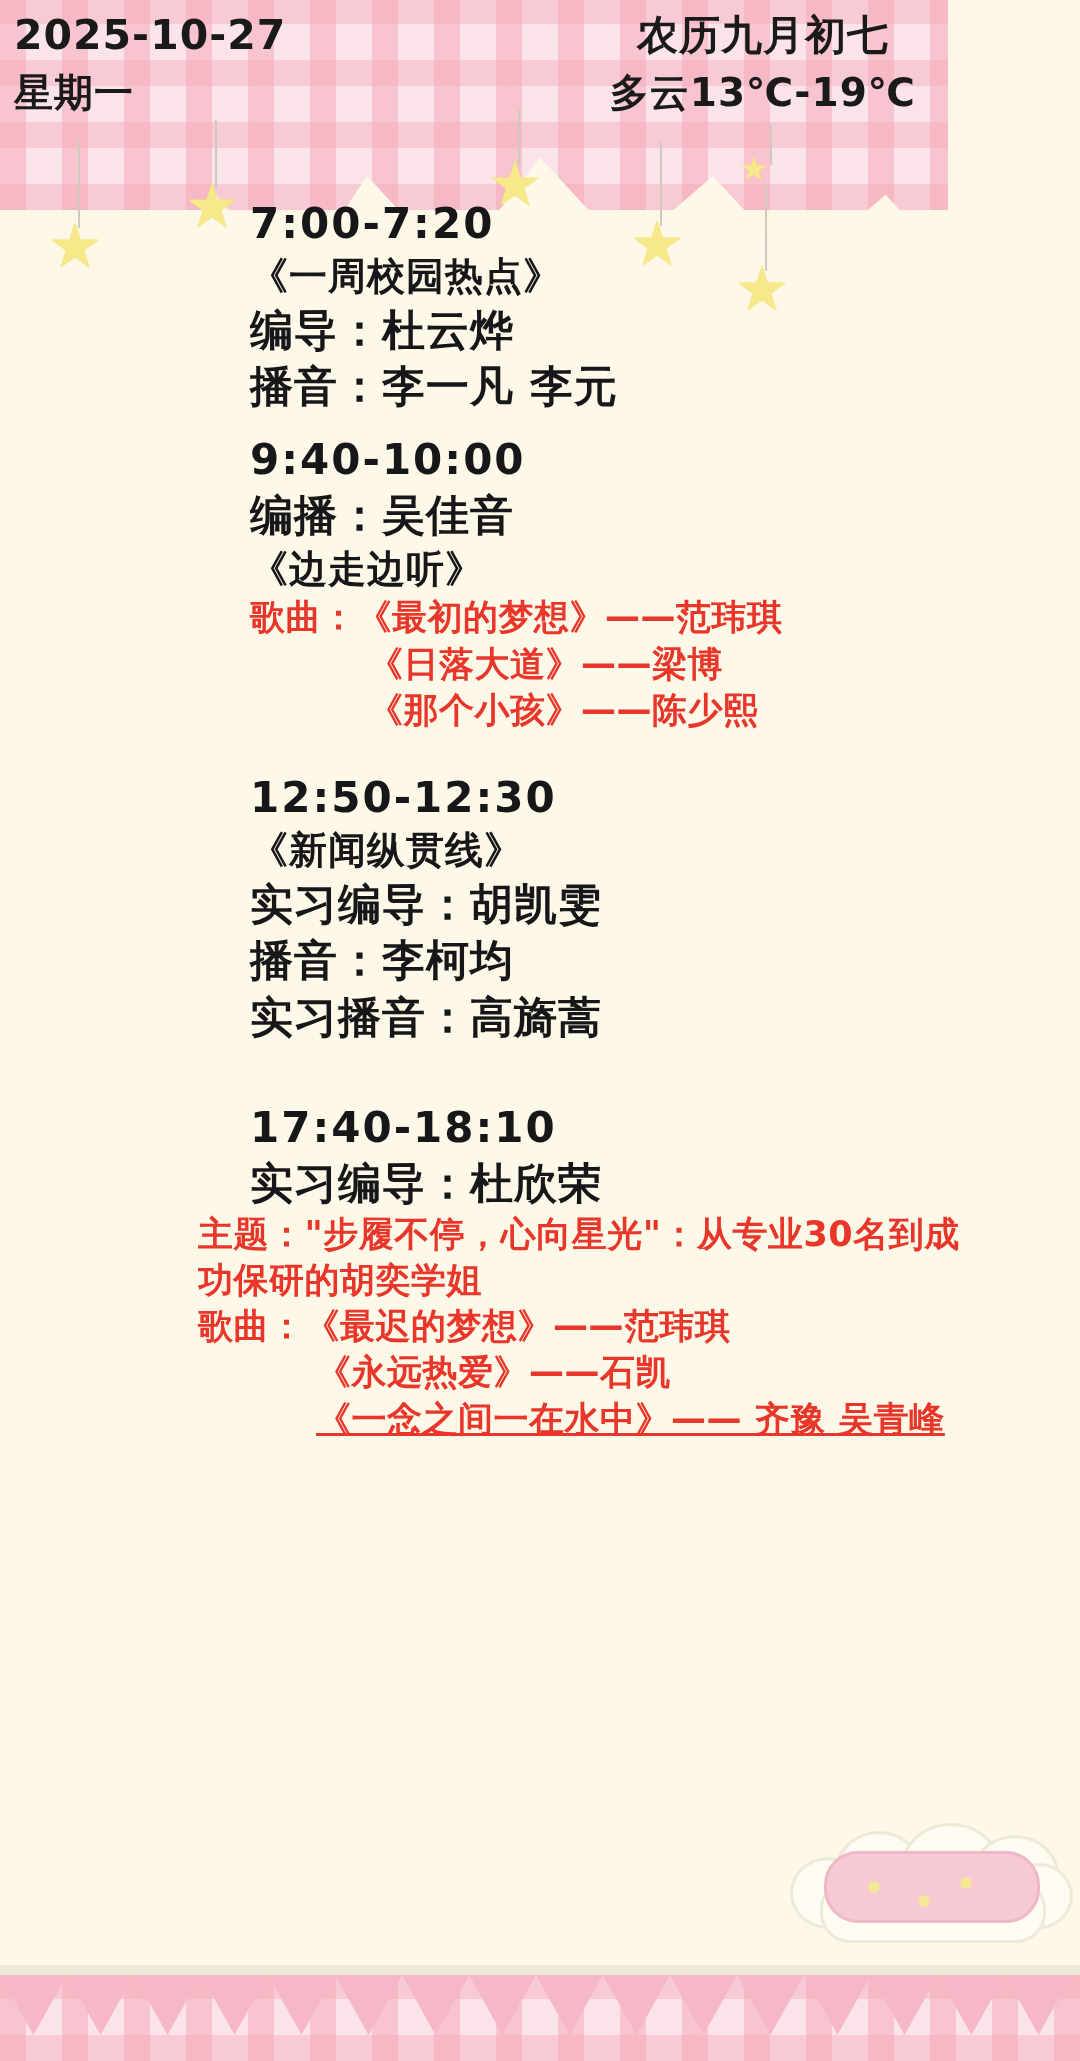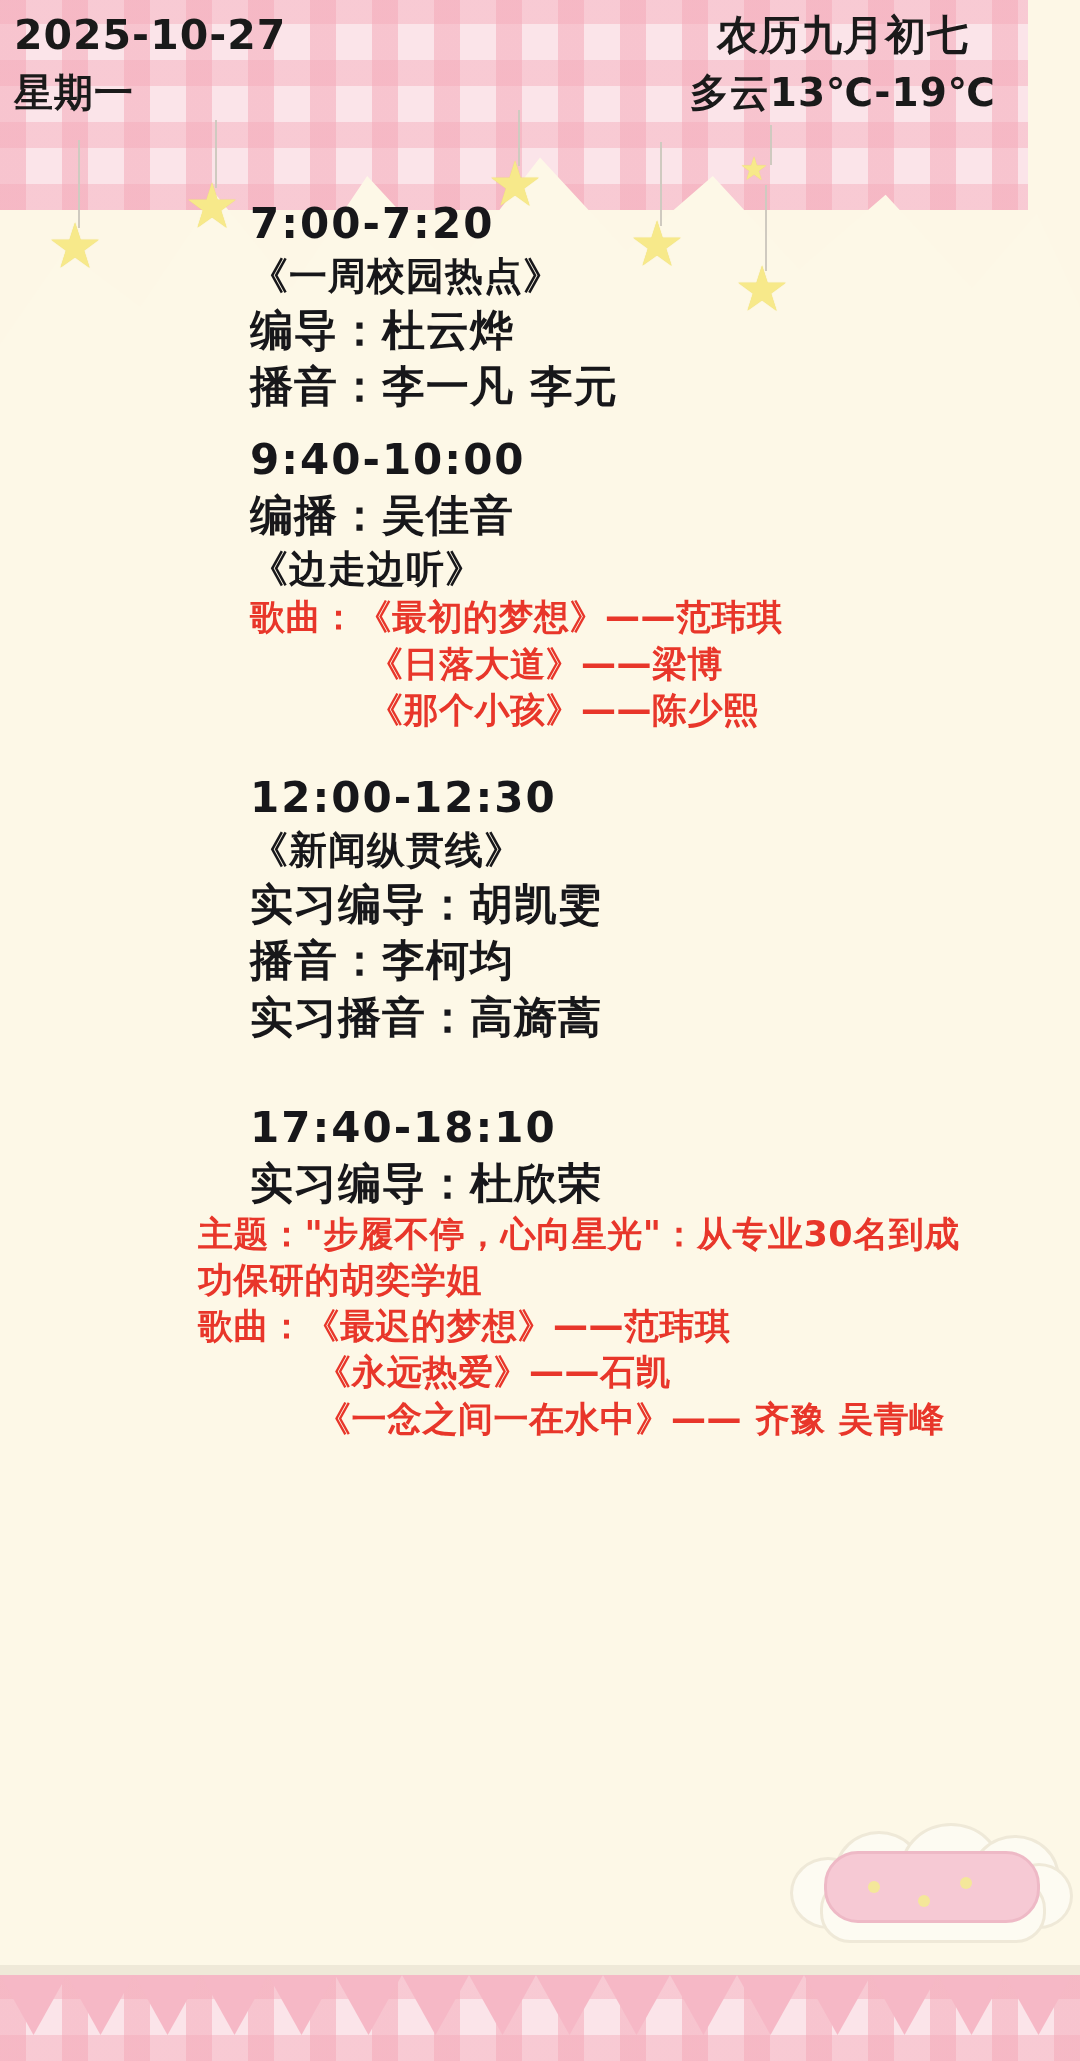--- a/index.html
+++ b/index.html
@@ -15,21 +15,21 @@
     width: 1080px;
     height: 2061px;
     overflow: hidden;
     background: #fdf7e6;
   }
 
   
   .header {
     position: absolute;
     left: 0; top: 0;
-    width: 1028px;
+    width: 948px;
     height: 210px;
     background:
       repeating-linear-gradient(90deg,
         rgba(244,170,185,0.55) 0px, rgba(244,170,185,0.55) 26px,
         rgba(255,255,255,0.0) 26px, rgba(255,255,255,0.0) 62px),
       repeating-linear-gradient(0deg,
         rgba(244,170,185,0.45) 0px, rgba(244,170,185,0.45) 26px,
         rgba(255,255,255,0.0) 26px, rgba(255,255,255,0.0) 62px),
       #fbe4e9;
   }
@@ -251,34 +251,34 @@
     <div class="block" style="top:432px;">
       <div class="ln time">9:40-10:00</div>
       <div class="ln">编播：吴佳音</div>
       <div class="ln title">《边走边听》</div>
       <div class="ln red">歌曲：《最初的梦想》——范玮琪</div>
       <div class="ln red indent">《日落大道》——梁博</div>
       <div class="ln red indent">《那个小孩》——陈少熙</div>
     </div>
 
     <div class="block" style="top:770px;">
-      <div class="ln time">12:00-12:30</div>
+      <div class="ln time">12:50-12:30</div>
       <div class="ln title">《新闻纵贯线》</div>
       <div class="ln">实习编导：胡凯雯</div>
       <div class="ln">播音：李柯均</div>
       <div class="ln">实习播音：高旖蒿</div>
     </div>
 
     <div class="block" style="top:1100px;">
       <div class="ln time">17:40-18:10</div>
       <div class="ln">实习编导：杜欣荣</div>
       <div class="ln red wrap" style="margin-left:-52px;">主题："步履不停，心向星光"：从专业30名到成功保研的胡奕学姐</div>
       <div class="ln red" style="margin-left:-52px;">歌曲：《最迟的梦想》——范玮琪</div>
       <div class="ln red indent" style="margin-left:-52px;">《永远热爱》——石凯</div>
-      <div class="ln red indent" style="margin-left:-52px;">《一念之间一在水中》—— 齐豫 吴青峰</div>
+      <div class="ln red indent" style="margin-left:-52px;text-decoration:underline;">《一念之间一在水中》—— 齐豫 吴青峰</div>
     </div>
 
   </div>
 
   <div class="cloud">
     <div class="puff" style="left:0;   top:34px; width:70px;  height:66px;"></div>
     <div class="puff" style="left:44px; top:8px;  width:84px;  height:80px;"></div>
     <div class="puff" style="left:110px;top:0;    width:96px;  height:88px;"></div>
     <div class="puff" style="left:180px;top:12px; width:84px;  height:80px;"></div>
     <div class="puff" style="left:215px;top:40px; width:62px;  height:60px;"></div>

